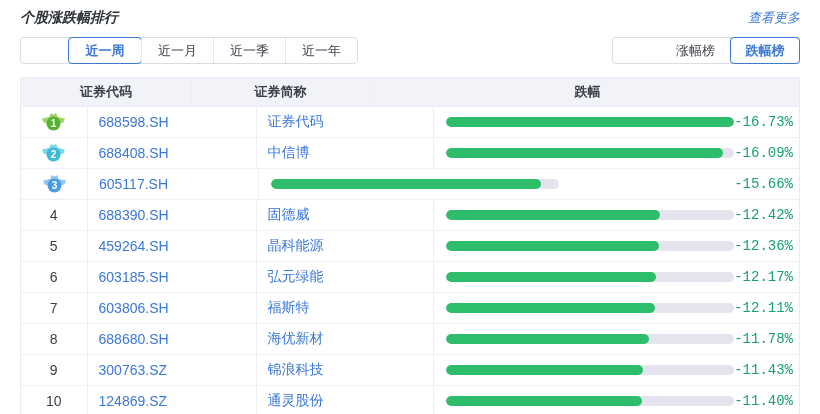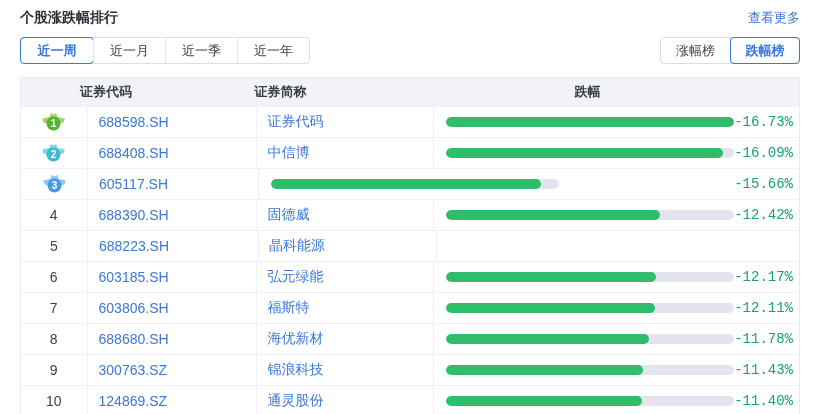--- a/index.html
+++ b/index.html
@@ -4,27 +4,27 @@
 <style>
   html,body{margin:0;padding:0;background:#ffffff;}
   body{
     width:820px;height:414px;overflow:hidden;
     font-family:"Liberation Sans","DejaVu Sans",sans-serif;
     -webkit-font-smoothing:antialiased;
   }
   .page{padding:0 20px;}
 
   
-  .top-row{display:flex;justify-content:space-between;align-items:center;height:20px;padding-top:8px;}
+  .top-row{display:flex;justify-content:space-between;align-items:center;height:20px;padding-top:8px;font-style:italic;}
   .title{font-size:14px;font-weight:bold;color:#2b2f36;}
   .more{font-size:13px;color:var(--accent,#3b78d8);cursor:pointer;text-decoration:none;}
 
   
   .controls{display:flex;justify-content:space-between;align-items:center;margin-top:9px;height:27px;}
-  .seg{display:flex;height:27px;box-sizing:border-box;border:1px solid #d9dde6;border-radius:4px;background:#fff;}
+  .seg{display:flex;height:27px;box-sizing:border-box;border:1px solid #d9dde6;border-radius:4px;background:#fff;padding-left:48px;}
   .seg-item{
     position:relative;display:flex;align-items:center;justify-content:center;
     font-size:13px;color:#40454e;cursor:pointer;box-sizing:border-box;
     border-left:1px solid #e3e6ed;
   }
   .seg-item:first-child{border-left:none;}
   .seg-item.selected{color:var(--accent,#3b78d8);font-weight:bold;}
   .seg-item.selected::after{
     content:"";position:absolute;top:-1px;left:-1px;right:-1px;bottom:-1px;
     border:1px solid var(--accent,#3b78d8);border-radius:4px;pointer-events:none;
@@ -163,24 +163,30 @@
               <div class="bar-fill" style="width: 74.2%;"></div>
             </div>
             <div class="pct">-12.42%</div>
           </div>
         </div>
         <div class="row">
           <div class="cell c-rank">
             <span class="rank-num">5</span>
           </div>
           <div class="cell c-code">
-            <span class="link-text">688223.SH</span>
+            <span class="link-text">459264.SH</span>
           </div>
           <div class="cell c-name">
             <span class="link-text">晶科能源</span>
+          </div>
+          <div class="cell c-change">
+            <div class="bar-track">
+              <div class="bar-fill" style="width: 73.9%;"></div>
+            </div>
+            <div class="pct">-12.36%</div>
           </div>
         </div>
         <div class="row">
           <div class="cell c-rank">
             <span class="rank-num">6</span>
           </div>
           <div class="cell c-code">
             <span class="link-text">603185.SH</span>
           </div>
           <div class="cell c-name">

